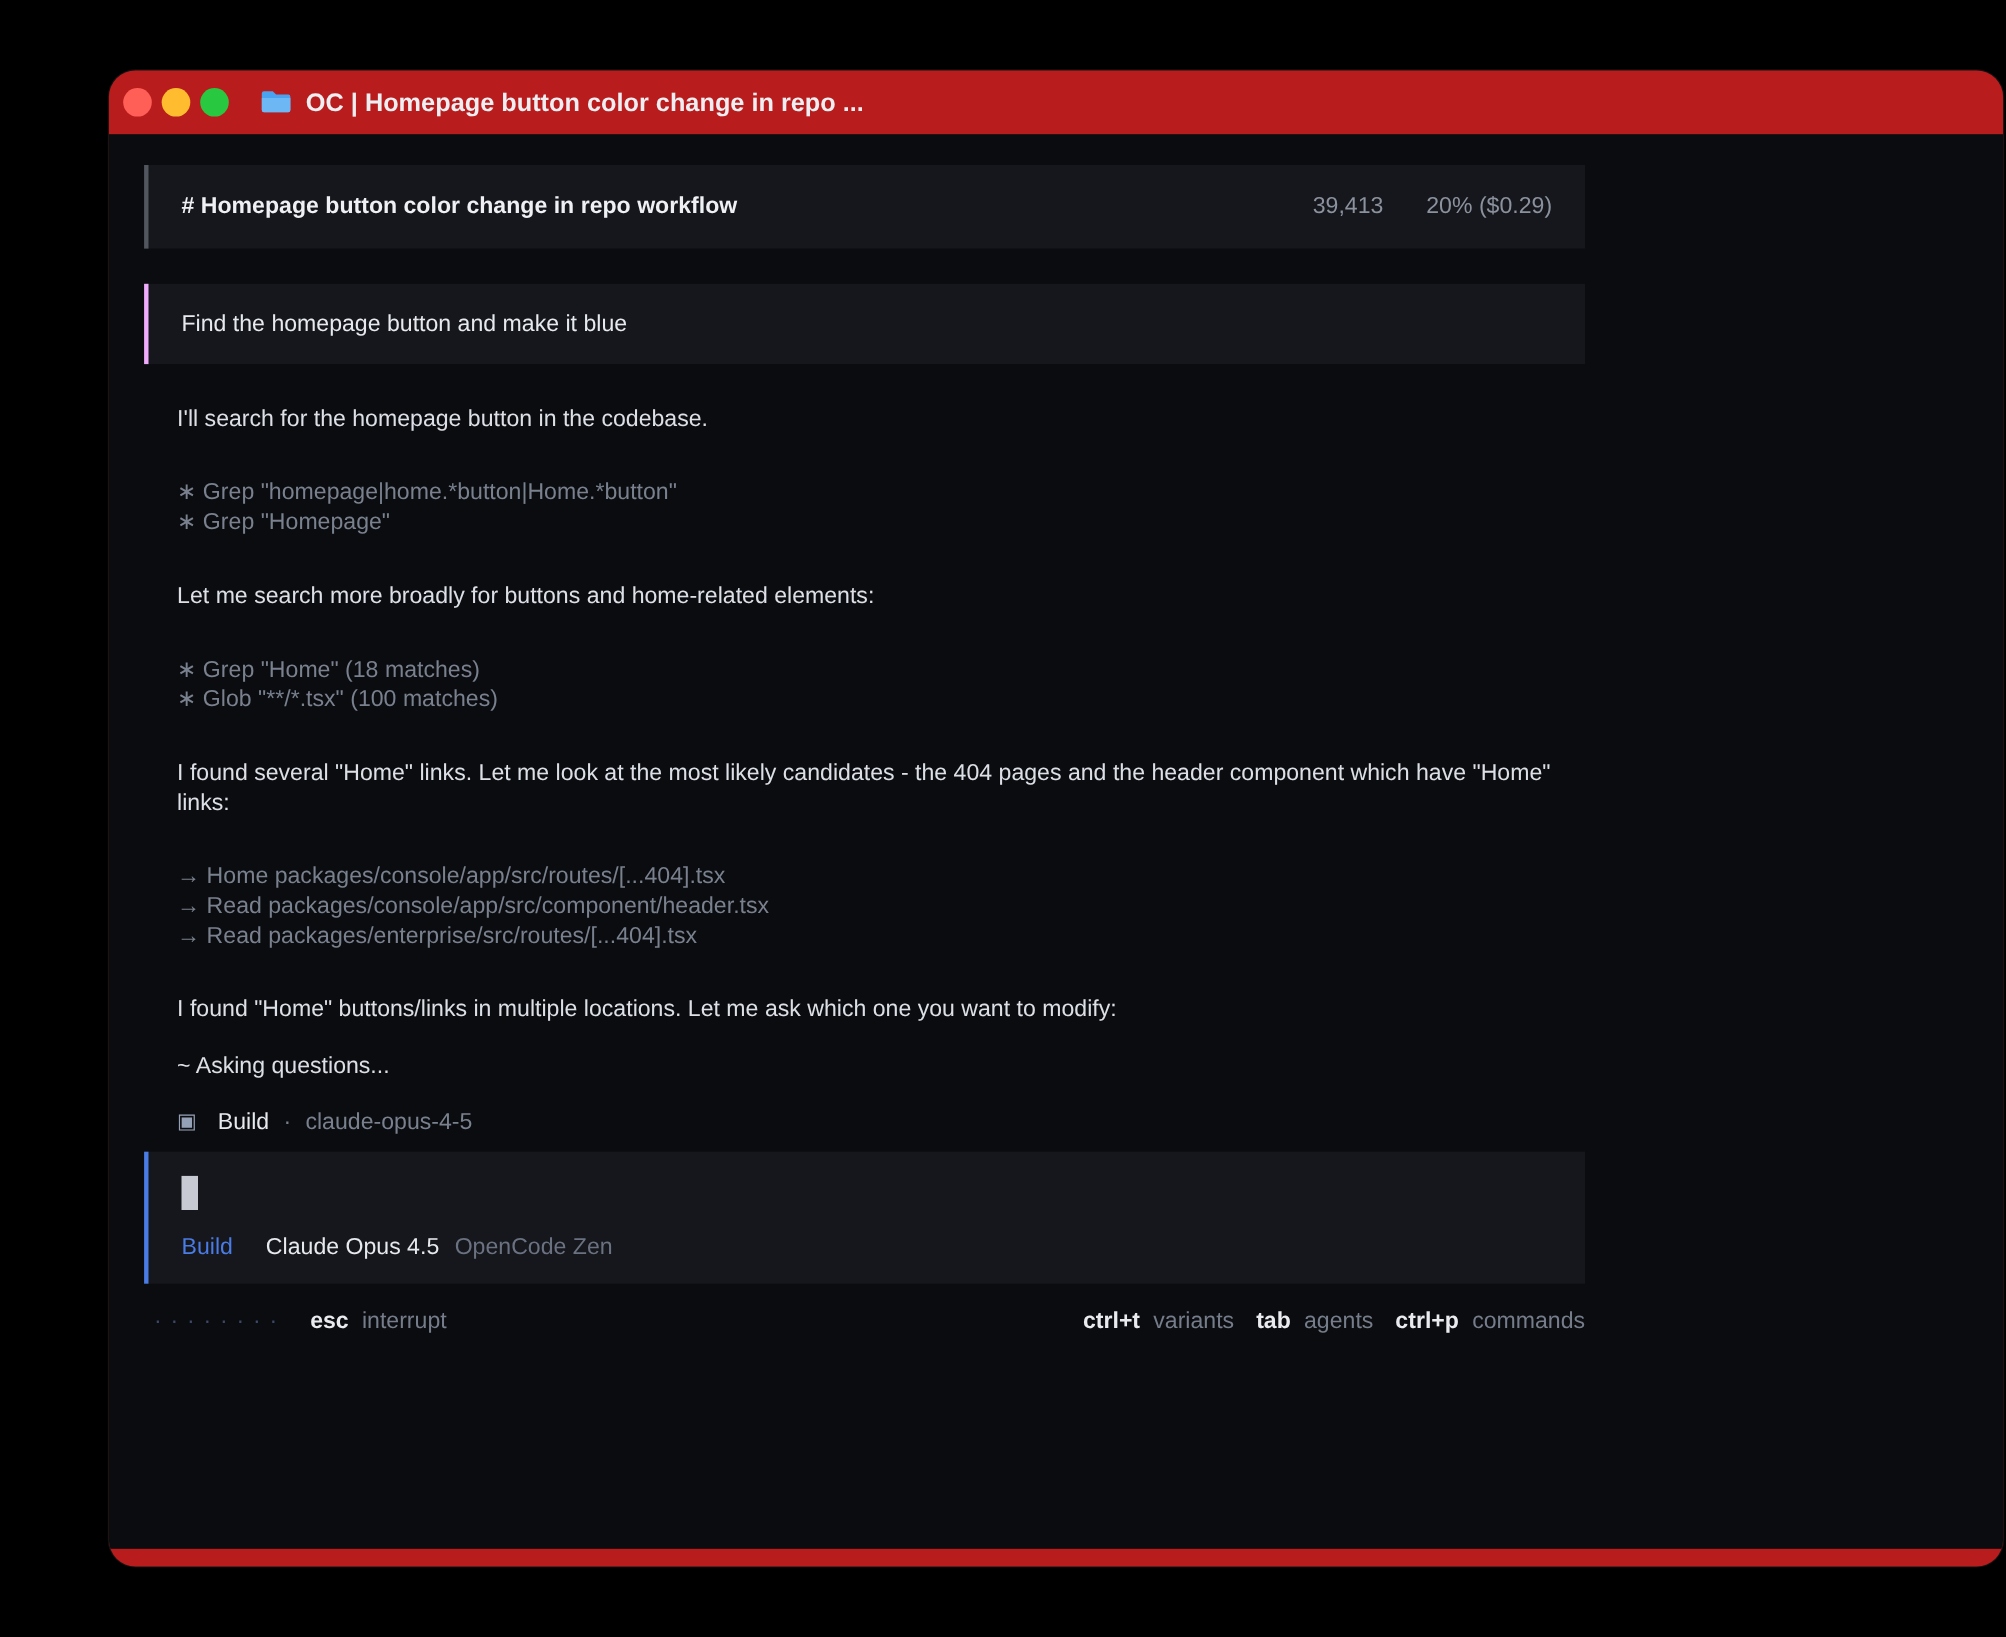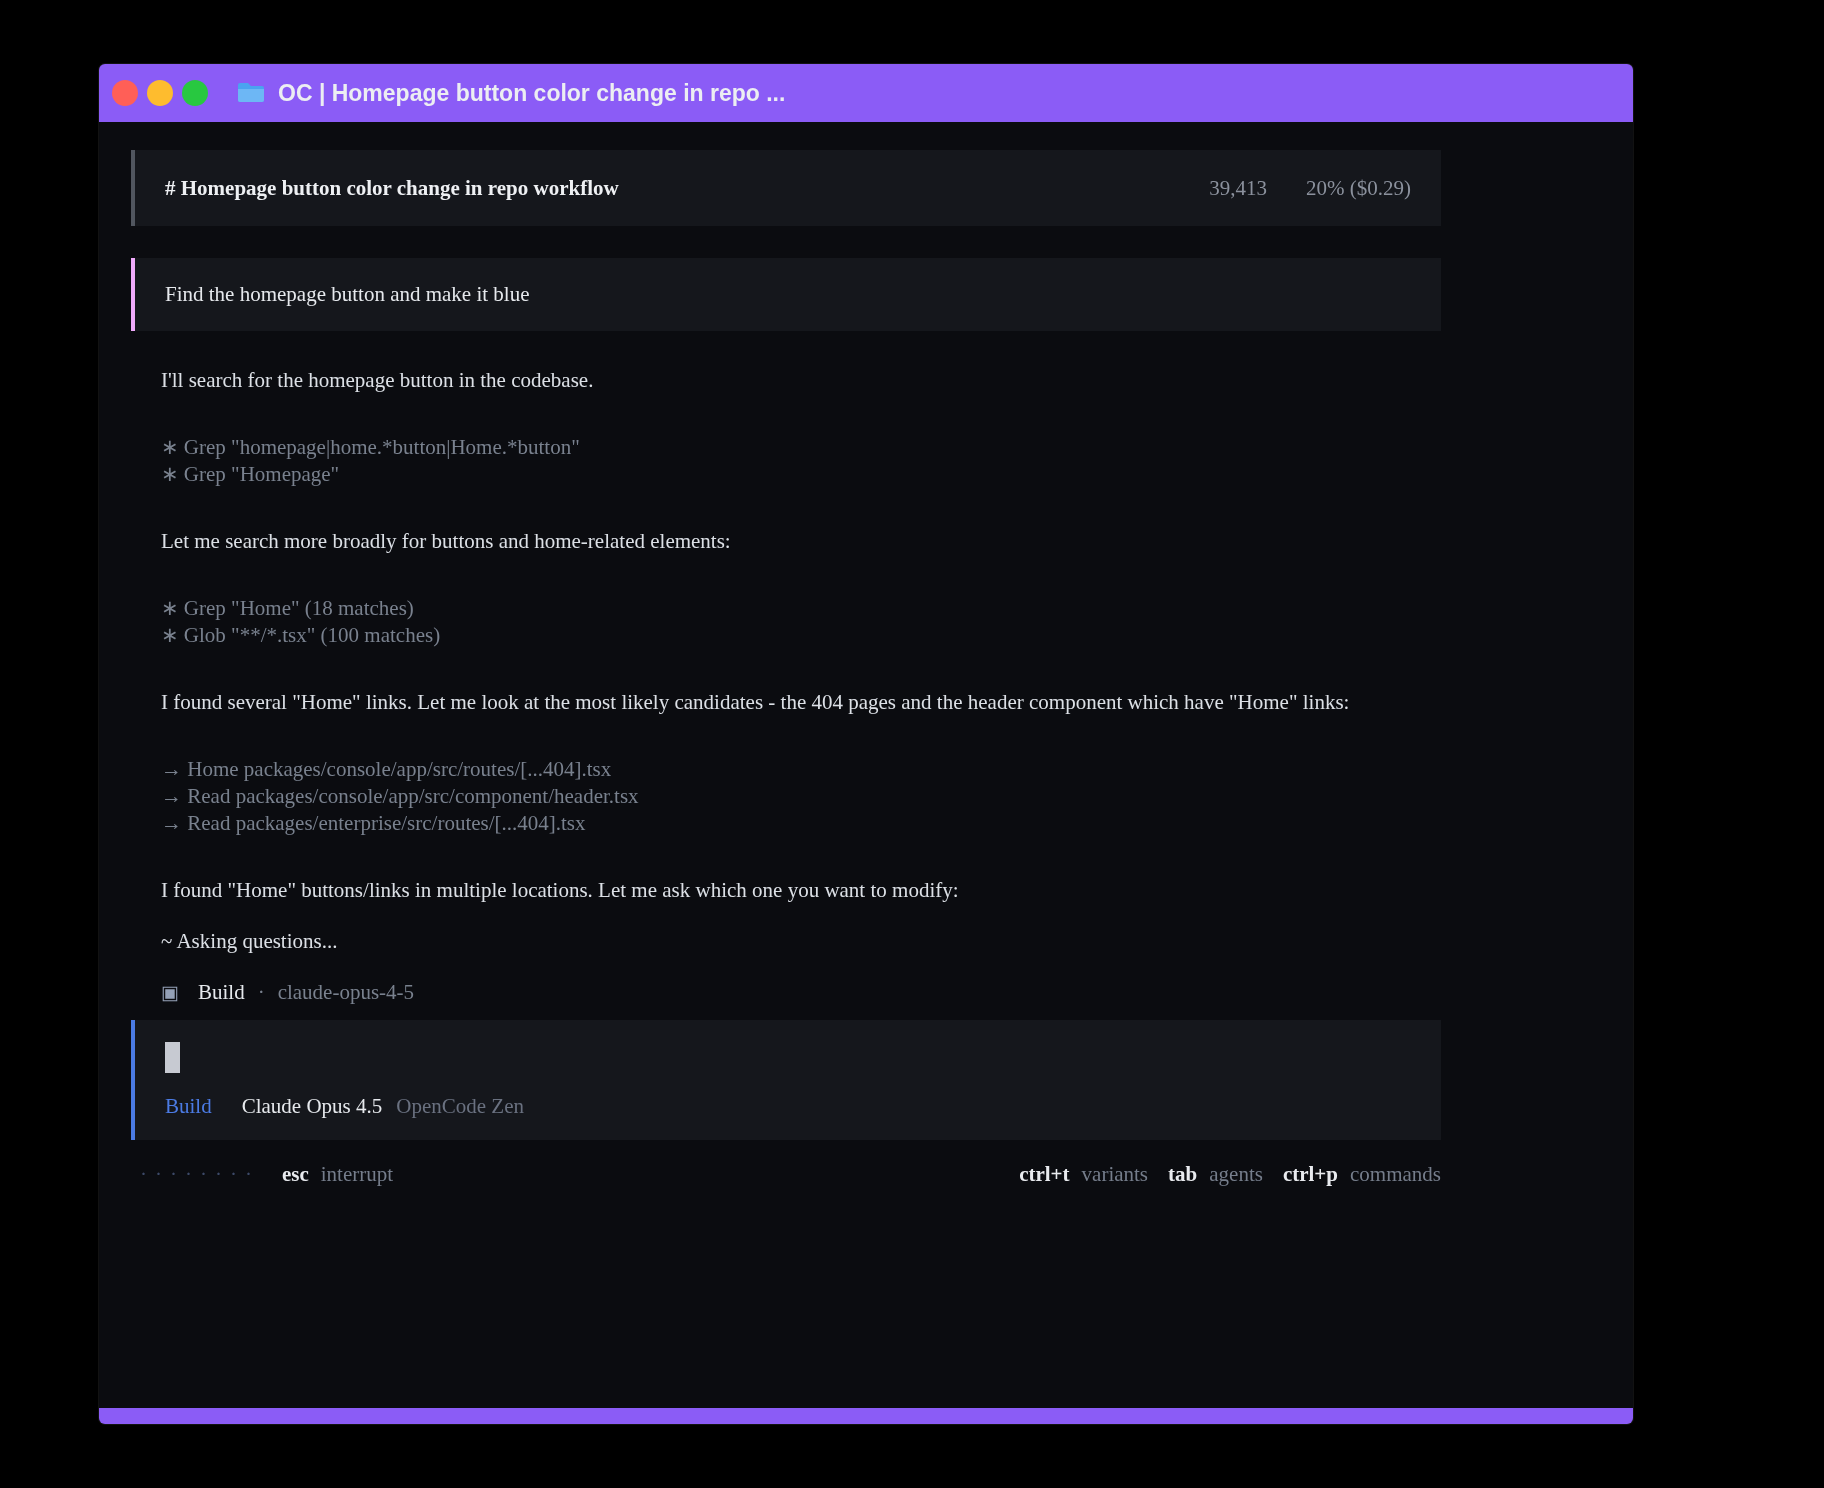--- a/index.html
+++ b/index.html
@@ -3,23 +3,23 @@
 <meta charset="utf-8">
 <style>
   * { box-sizing: border-box; margin: 0; padding: 0; }
   html, body {
     width: 1824px; height: 1488px;
     background: #000000;
     overflow: hidden;
   }
   .window {
     position: absolute; left: 99px; top: 64px;
-    width: 1534px; height: 1360px;
-    background: #8b5cf6;
-    border-radius: 6px;
+    width: 1722px; height: 1360px;
+    background: #b91c1c;
+    border-radius: 24px;
     overflow: hidden;
     box-shadow: 0 0 0 1px rgba(255,255,255,0.07), 0 30px 60px rgba(0,0,0,0.6);
   }
   .titlebar {
     height: 58px;
     display: flex; align-items: center;
     padding: 0 16px 0 13px;
   }
   .lights { display: flex; gap: 9px; }
   .light { width: 26px; height: 26px; border-radius: 50%; }
@@ -31,21 +31,21 @@
     margin-left: 28px;
     font-family: "Liberation Sans", sans-serif;
     font-weight: 700; font-size: 23px;
     color: #eceef2;
     white-space: nowrap;
   }
   .content {
     height: 1286px;
     background: #0b0c10;
     padding: 28px 0 16px 32px;
-    font-family: Liberation Serif, serif;
+    font-family: Liberation Sans, sans-serif;
     font-size: 21px;
     color: #dce0e6;
   }
   .inner { width: 1310px; }
 
   .header-block {
     height: 76px;
     background: #15171c;
     border-left: 4px solid #51565f;
     display: flex; align-items: center; justify-content: space-between;

